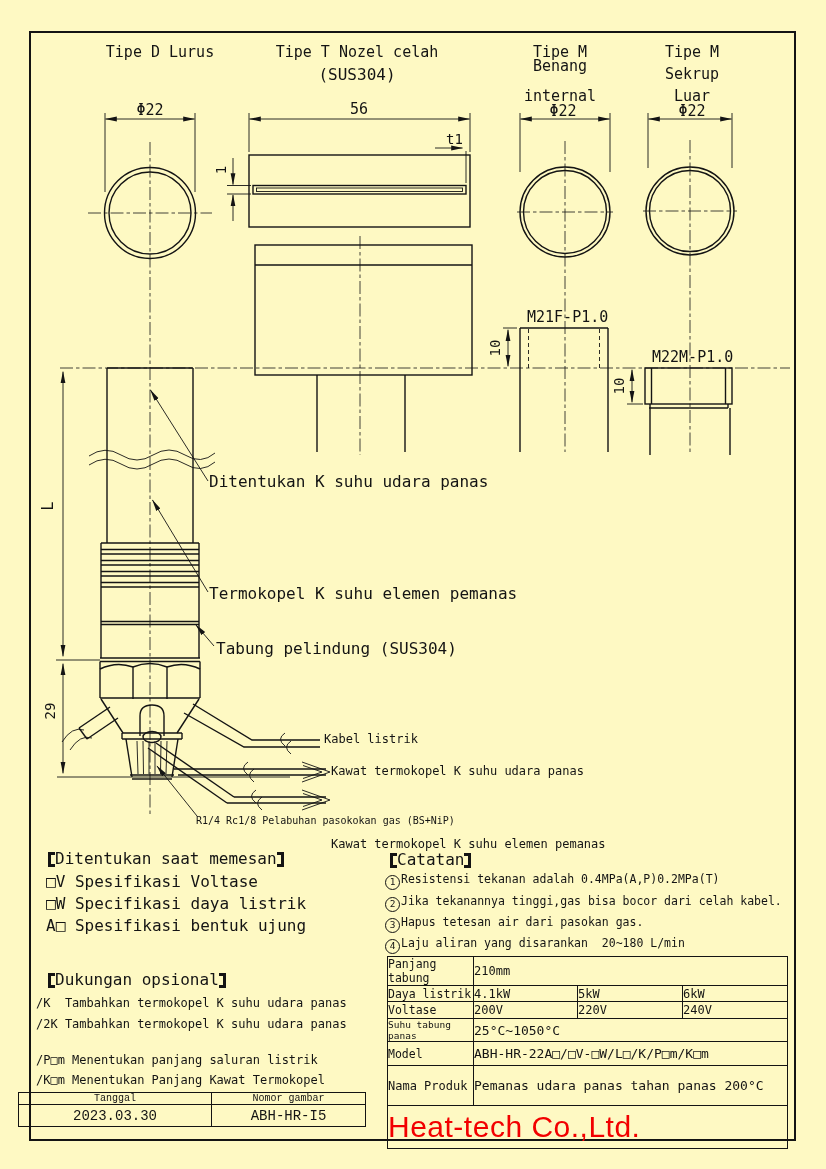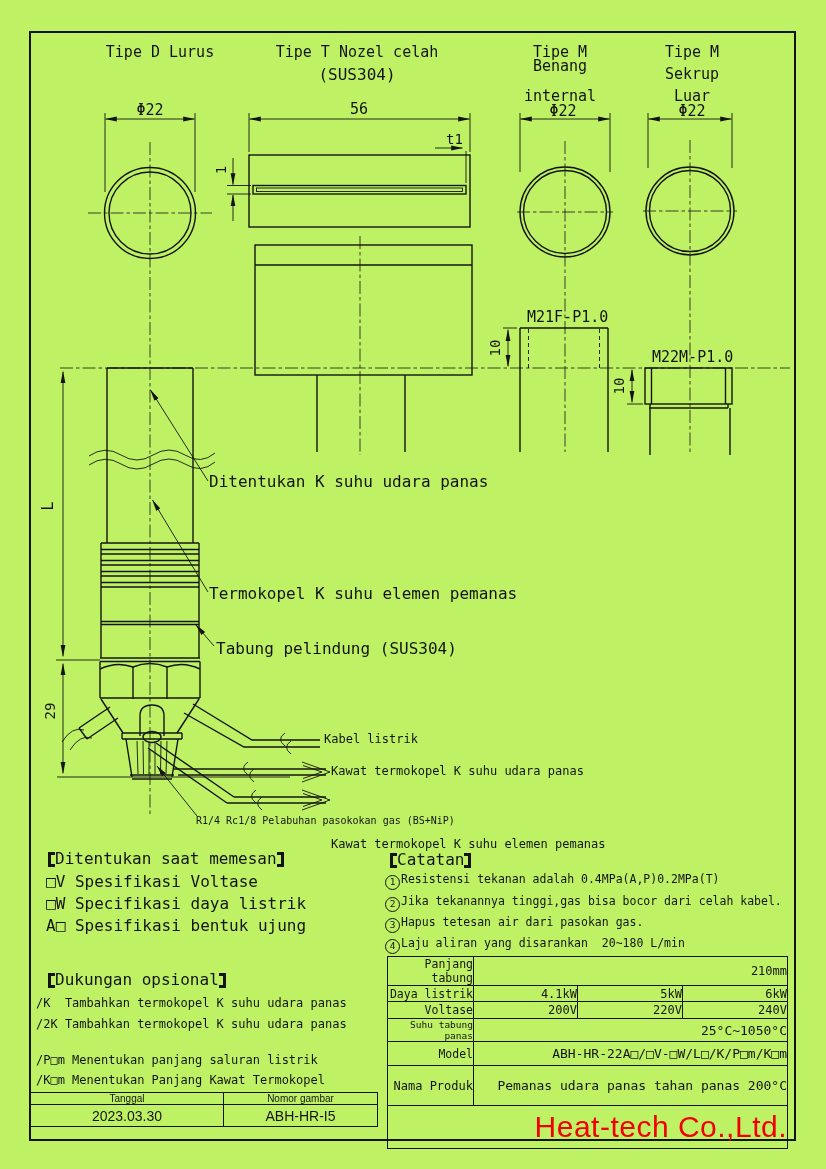--- a/index.html
+++ b/index.html
@@ -1,44 +1,44 @@
 <!DOCTYPE html>
 <html><head>
 <meta charset="utf-8">
 <style>
   html,body{margin:0;padding:0;background:#fff;}
-  .page{position:relative;width:826px;height:1169px;background:#bef264;overflow:hidden;
+  .page{position:relative;width:826px;height:1169px;background:#fef9c3;overflow:hidden;
         font-family:"DejaVu Sans Mono","DejaVu Sans",monospace;color:#141414;}
   svg.art{position:absolute;left:0;top:0;}
   .out{stroke:#141414;stroke-width:1.4;fill:none;}
   .thin{stroke:#141414;stroke-width:0.9;fill:none;}
   .cl{stroke:#141414;stroke-width:0.8;fill:none;stroke-dasharray:13 3 3.5 3;}
   .dsh{stroke:#141414;stroke-width:0.9;fill:none;stroke-dasharray:4 3;}
   .lbl{position:absolute;white-space:pre;color:#141414;line-height:1.15;}
   .f15{font-size:15px;} .f14{font-size:14px;} .f135{font-size:16px;}
   .f125{font-size:10px;} .f12{font-size:12px;} .f115{font-size:11.5px;}
   .cx{transform:translateX(-50%);}
   .rot{transform:translate(-50%,-50%) rotate(-90deg);}
   .bk{display:inline-block;position:relative;width:9px;height:15px;vertical-align:-3px;}
   .bk::before{content:"";position:absolute;left:2px;top:0;width:3px;height:15px;background:#141414;}
   .bk::after{content:"";position:absolute;left:2px;top:0;width:7px;height:3px;background:#141414;
              box-shadow:0 12px 0 0 #141414;}
   .bkr{transform:scaleX(-1);}
   .circ{display:inline-block;width:13px;height:13px;border:1px solid #141414;border-radius:50%;
         font-size:9.5px;line-height:12.5px;text-align:center;margin-right:1px;vertical-align:-2px;}
   table.spec{position:absolute;left:387px;top:956px;width:400px;border-collapse:collapse;
              table-layout:fixed;font-size:12px;font-family:inherit;}
-  table.spec td{border:1.4px solid #141414;text-align:right;padding:0;overflow:hidden;margin-left:28px;}
+  table.spec td{border:1.4px solid #141414;text-align:left;padding:0;overflow:hidden;margin-left:28px;}
   td.lab{font-size:11.5px;}
   td.lab-sm{font-size:9.5px;}
   td.big{font-size:13px;}
   td.logo-cell{font-family:"Liberation Sans","DejaVu Sans",sans-serif;font-weight:normal;
                font-size:30px;color:#f20000;letter-spacing:0.5px;}
-  table.tblock{position:absolute;left:30px;top:1092px;width:347px;border-collapse:collapse;
-               table-layout:fixed;font-family:Liberation Sans, sans-serif;}
+  table.tblock{position:absolute;left:18px;top:1092px;width:347px;border-collapse:collapse;
+               table-layout:fixed;font-family:Liberation Mono, monospace;}
   table.tblock td{border:1.4px solid #141414;text-align:center;padding:0;}
   .th-sm{font-size:10px;} .th-val{font-size:14px;}
 </style>
 </head>
 <body>
 
 <div class="page">
 
 <svg class="art" width="826" height="1169" viewBox="0 0 826 1169">
   <defs>

